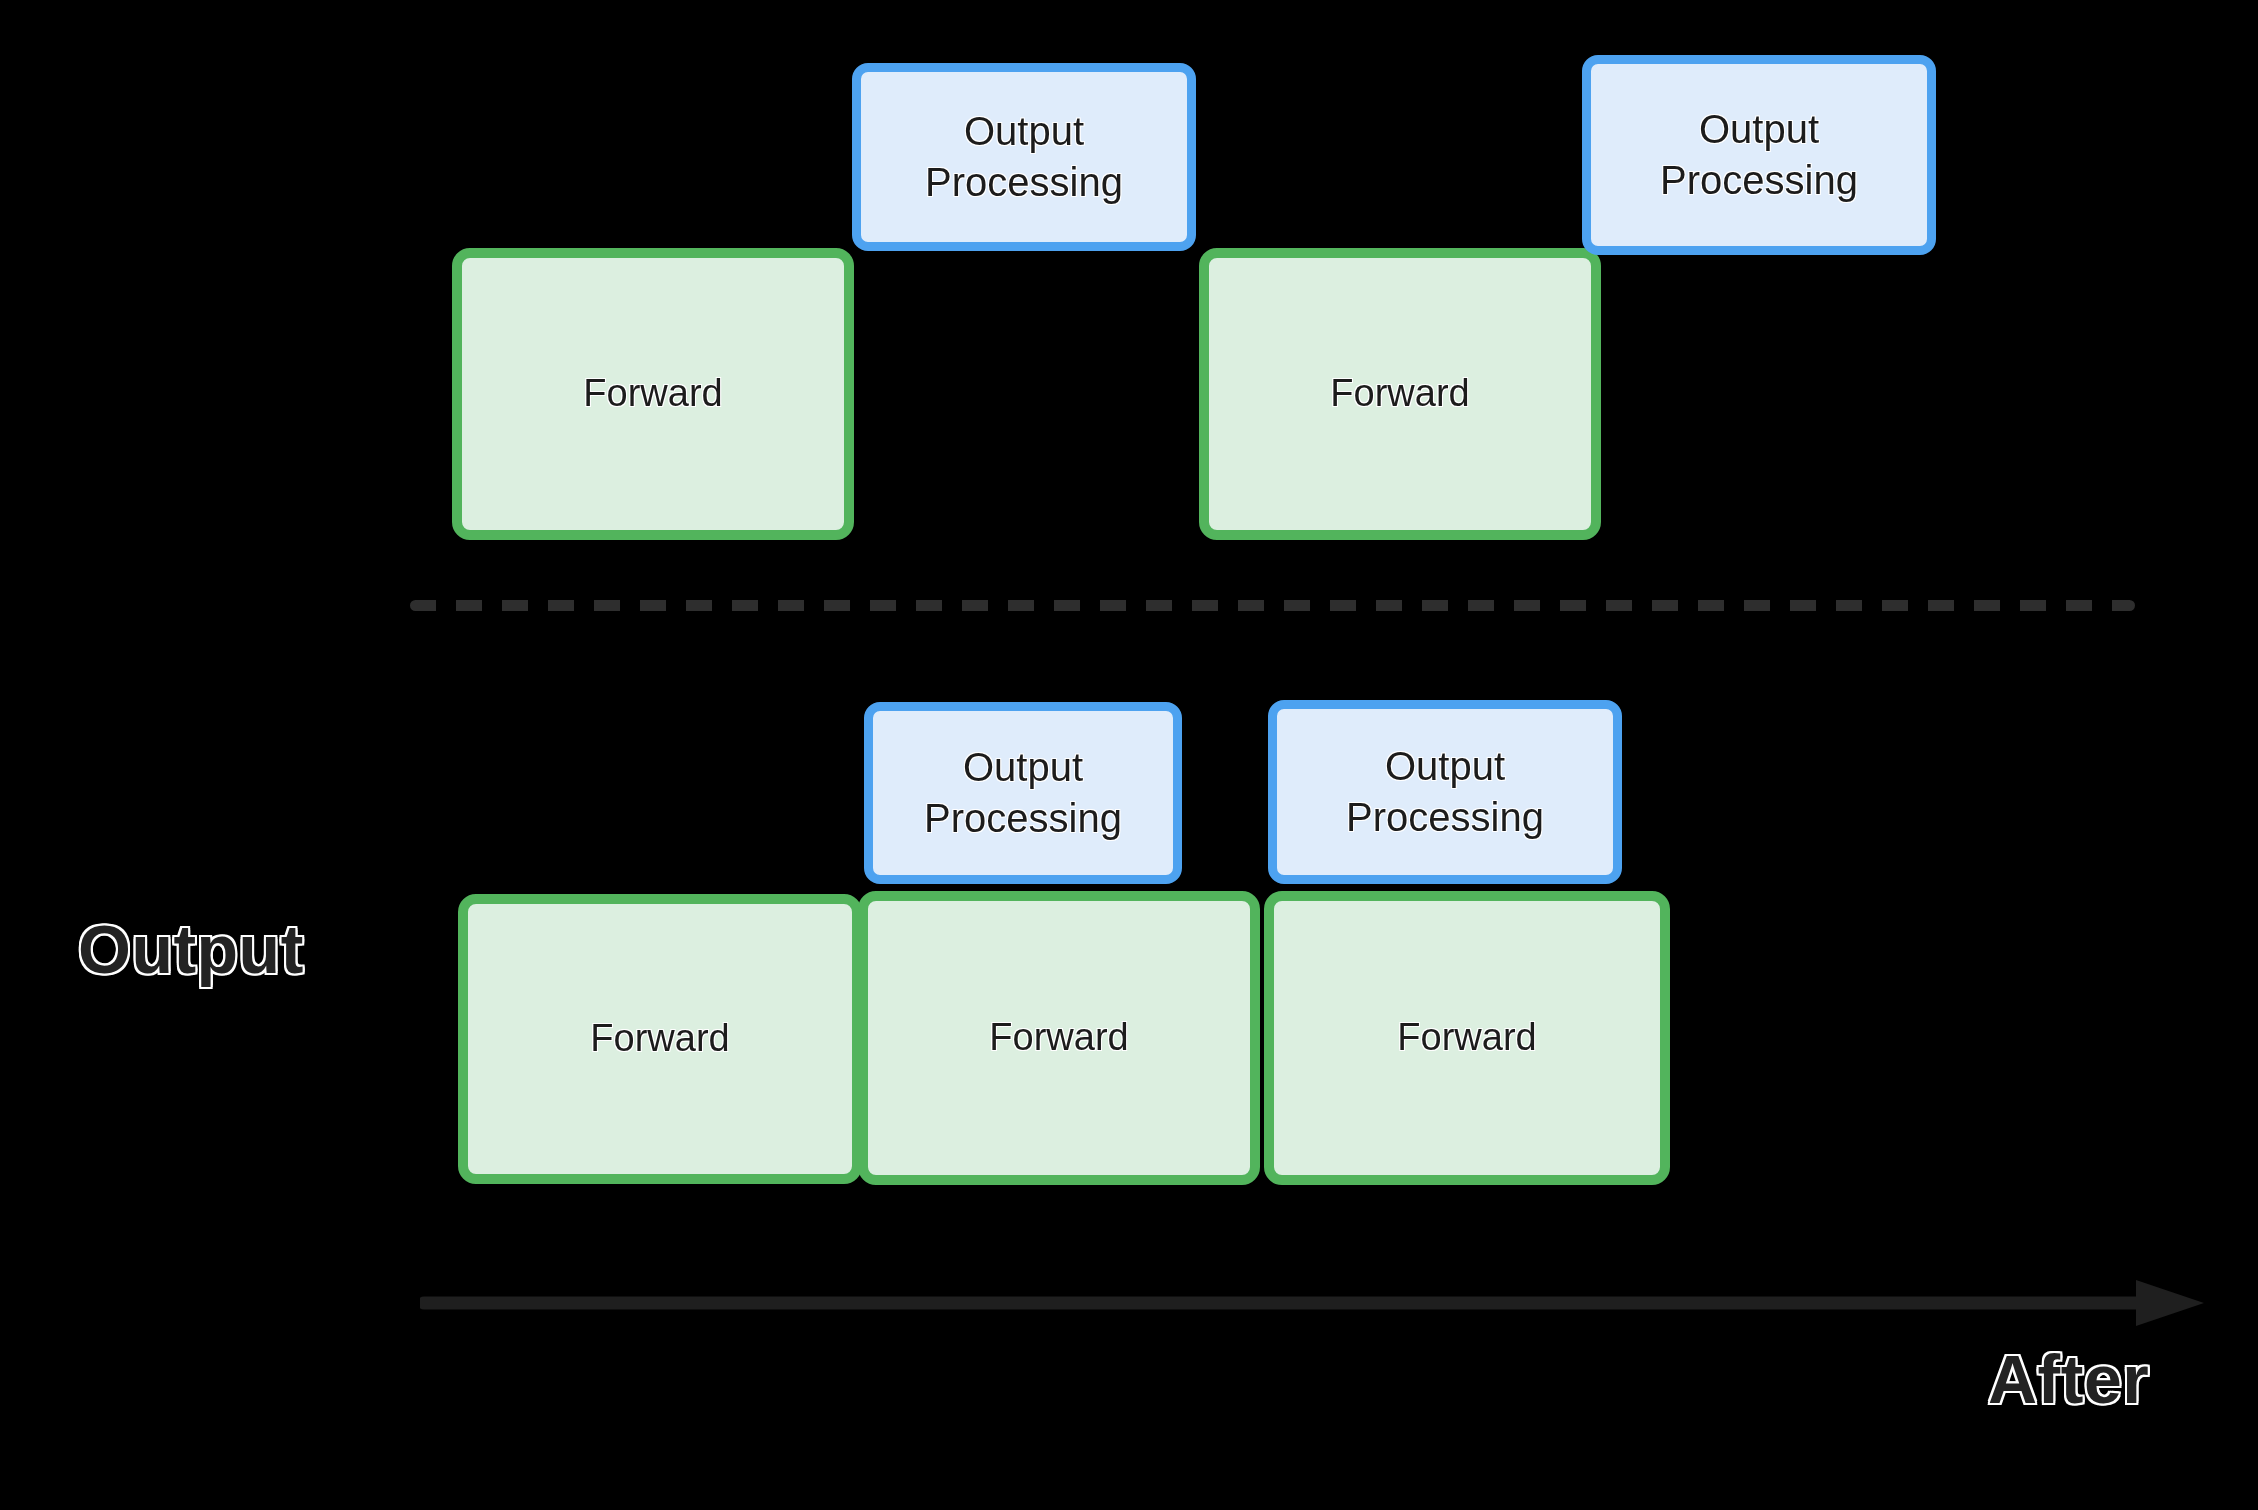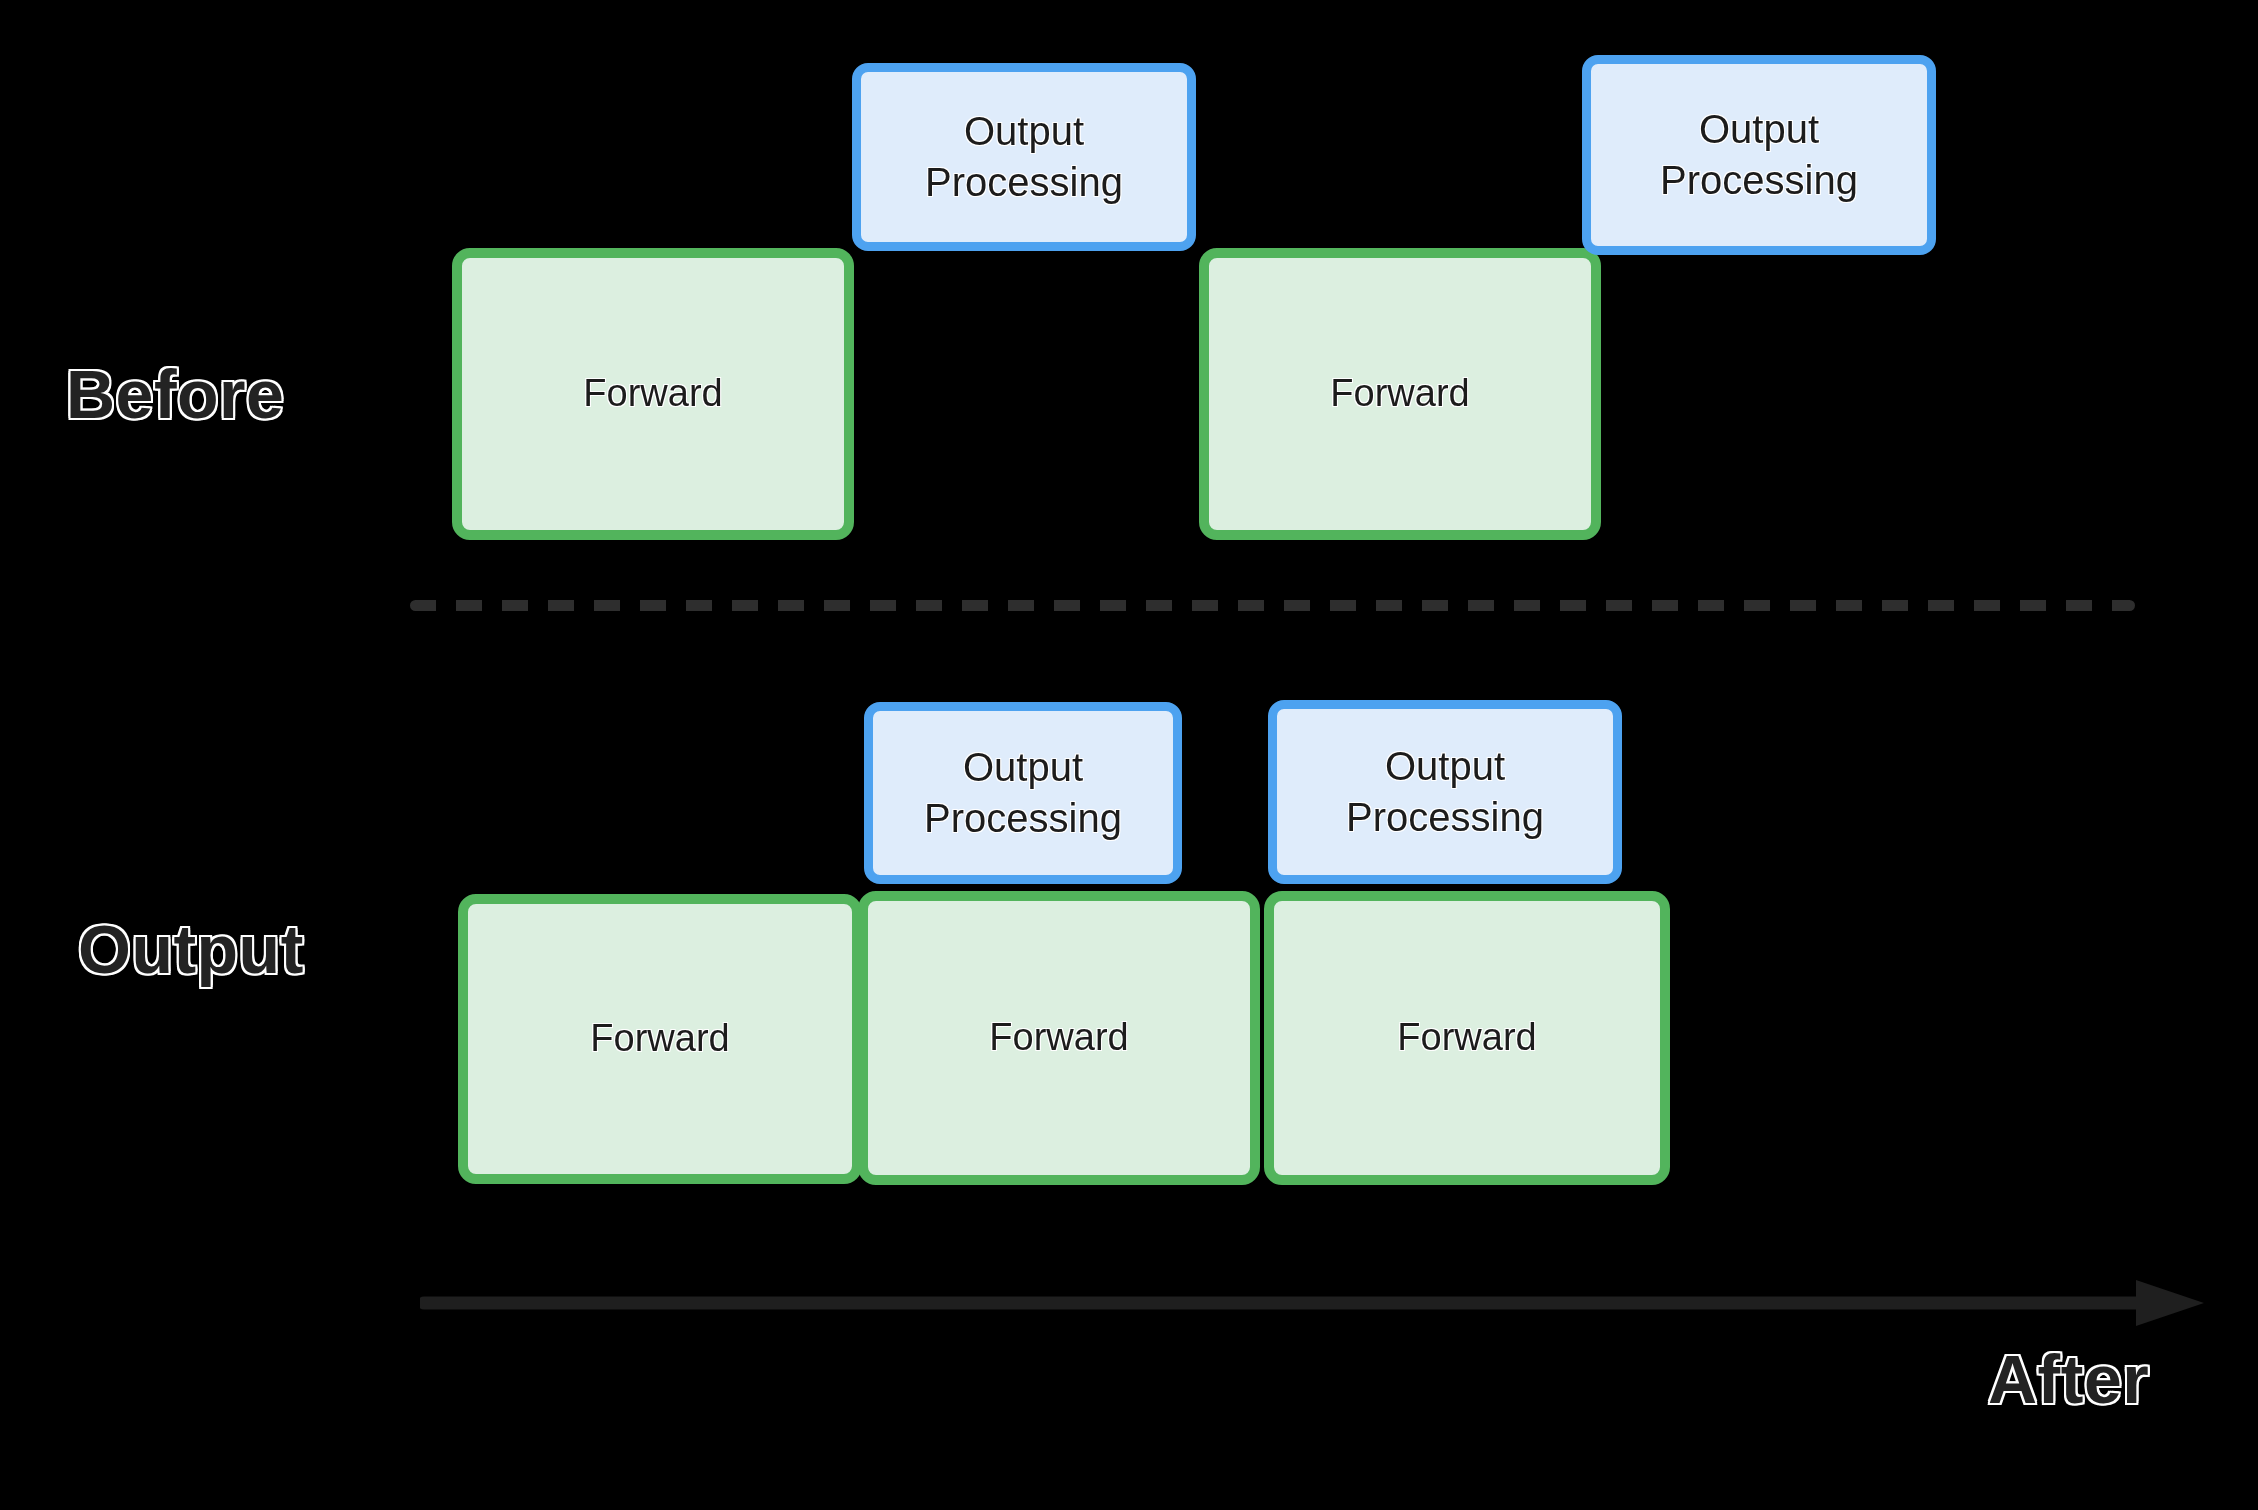--- a/index.html
+++ b/index.html
@@ -103,21 +103,20 @@
     top: 1272px;
     width: 1790px;
     height: 62px;
   }
 </style>
 </head>
 <body>
 
 <div id="canvas">
 
-  <div id="label-before" class="row-label">Before</div>
 
   <div class="box box-forward" style="left:452px; top:248px; width:402px; height:292px;">
     <span class="box-label">Forward</span>
   </div>
 
   <div class="box box-output" style="left:852px; top:63px; width:344px; height:188px;">
     <span class="box-label">
       <span>Output</span><br>
       <span>Processing</span>
     </span>

